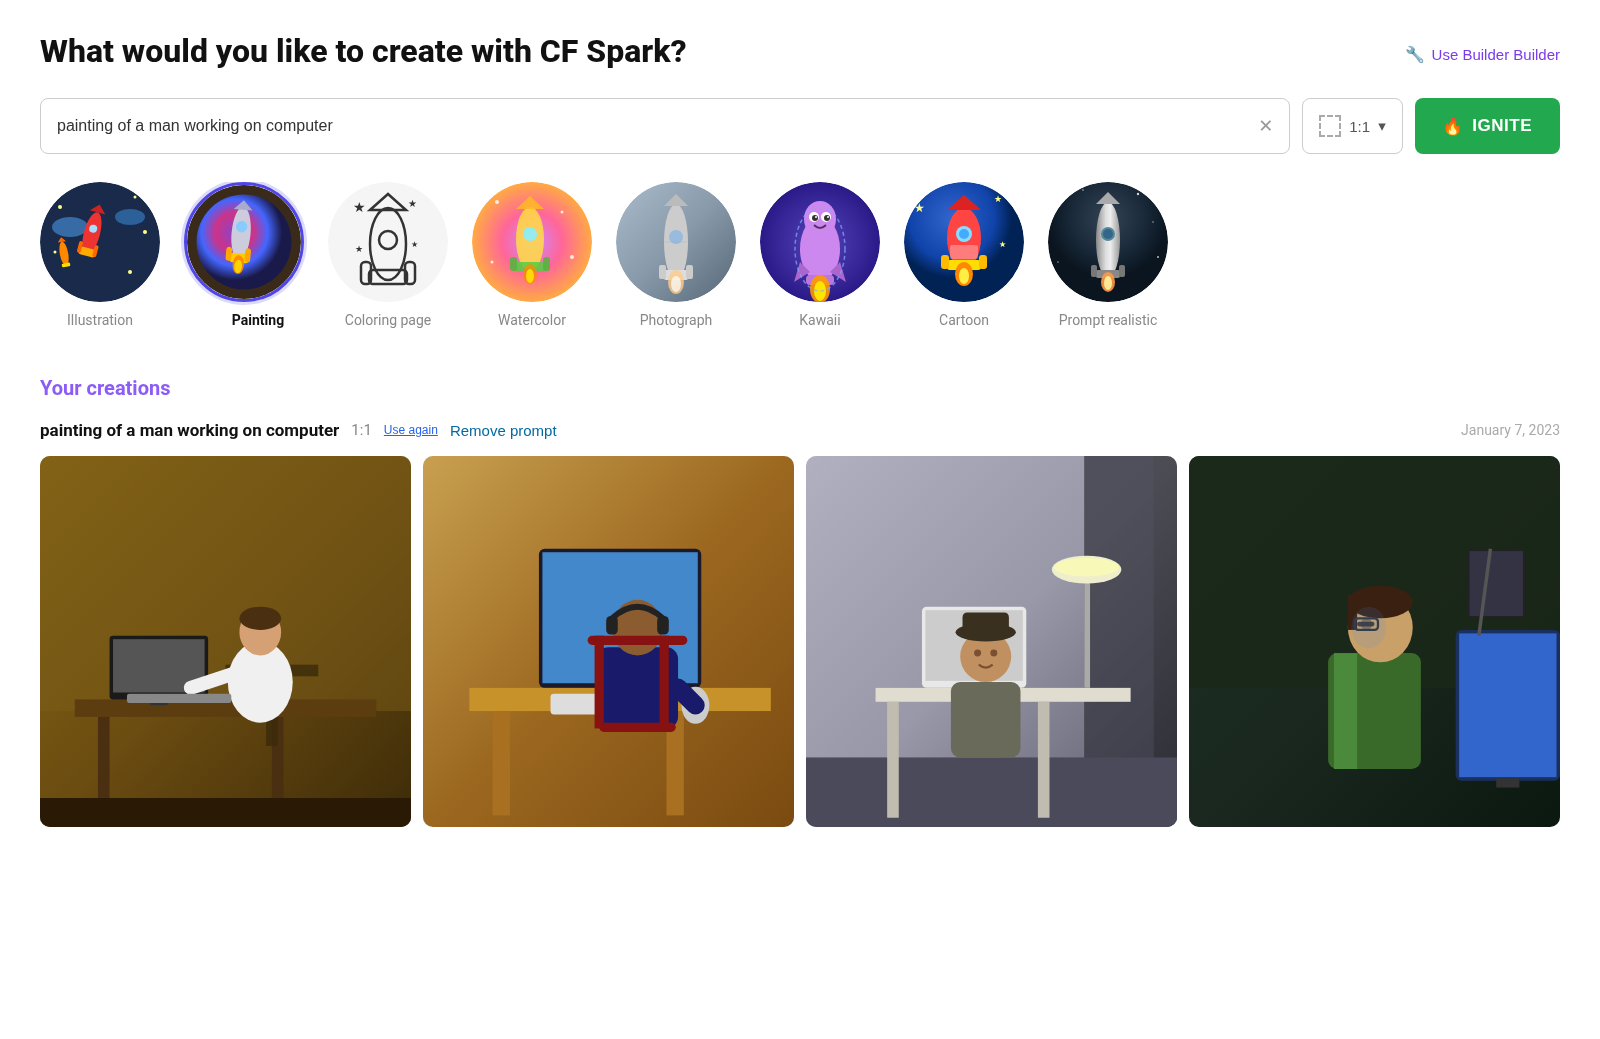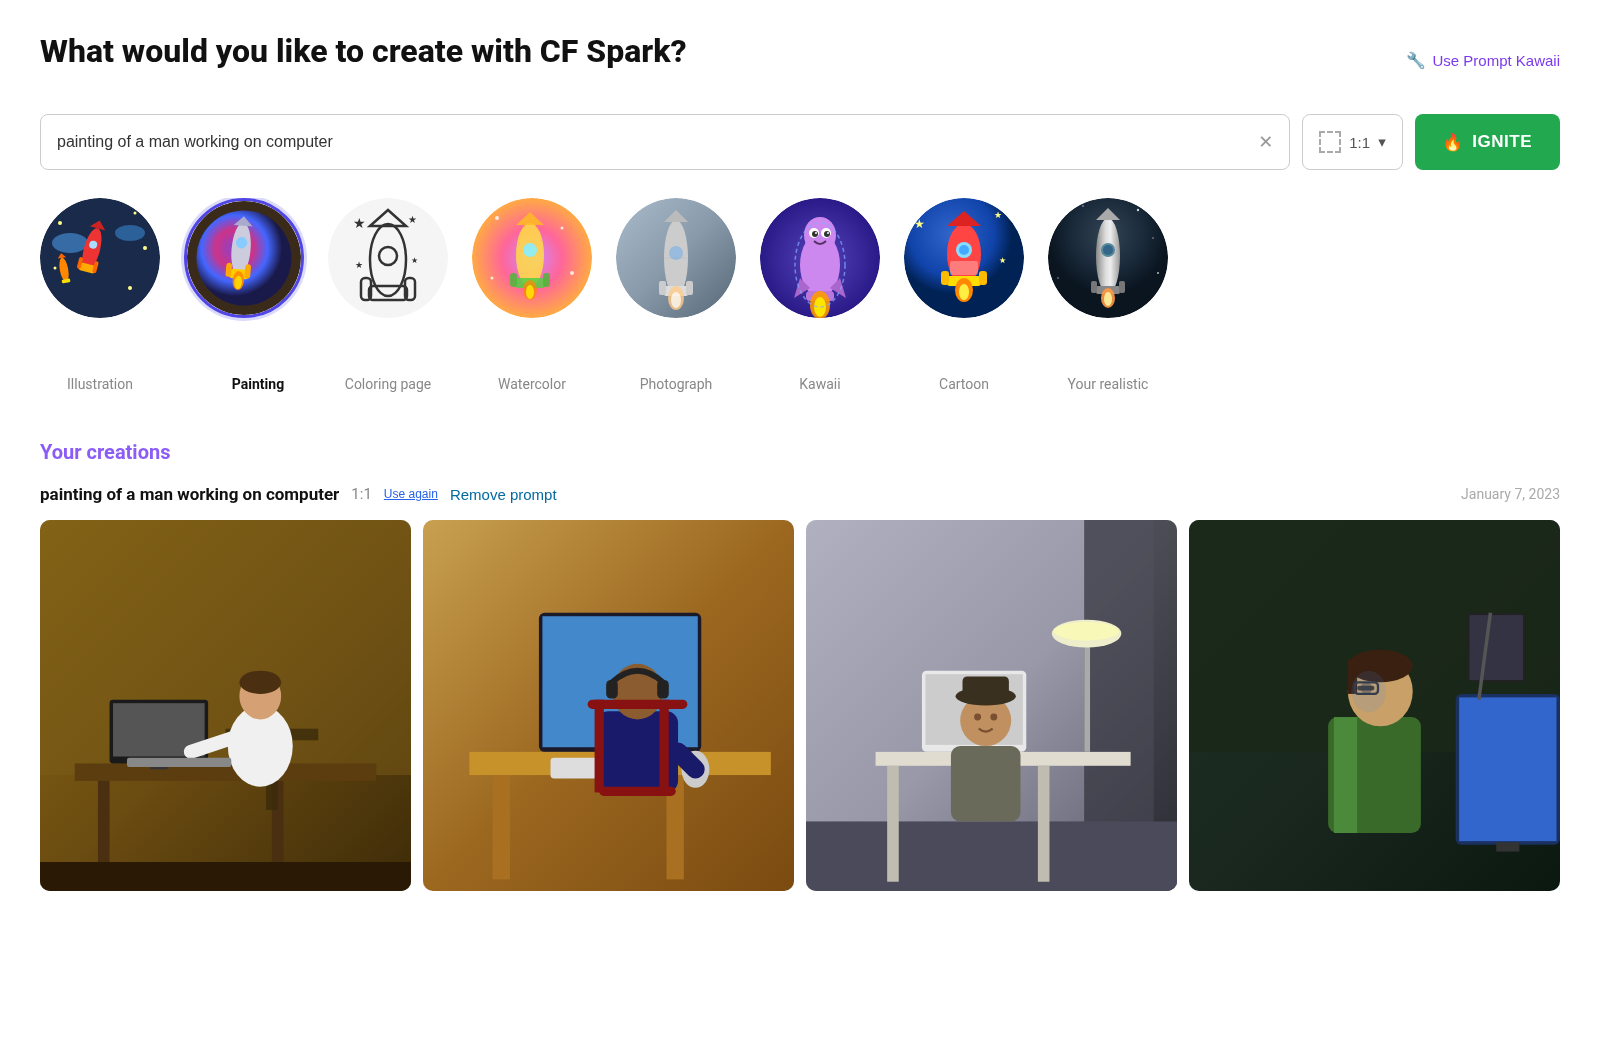--- a/index.html
+++ b/index.html
@@ -8,22 +8,22 @@
       background: #ffffff;
       color: #1a1a1a;
       padding: 32px 40px;
       max-width: 1600px;
     }
 
     
     .header {
       display: flex;
       justify-content: space-between;
-      align-items: flex-end;
-      margin-bottom: 44px;
+      align-items: center;
+      margin-bottom: 28px;
     }
     .header-title {
       font-size: 32px;
       font-weight: 800;
       color: #111;
       max-width: 700px;
       line-height: 1.2;
     }
     .prompt-builder-btn {
       display: flex;
@@ -137,21 +137,20 @@
       position: relative;
     }
     .style-circle.selected {
       border: 3px solid #4f46e5;
       box-shadow: 0 0 0 3px rgba(79,70,229,0.2);
     }
     .style-label {
       font-size: 14px;
       color: #888;
       font-weight: 400;
-      margin-top: 48px;
     }
     .style-label.selected {
       font-weight: 700;
       color: #111;
       padding-left: 28px;
     }
 
     
     .style-circle svg {
       width: 100%;
@@ -231,21 +230,21 @@
       left: 0;
     }
   </style>
 </head>
 <body>
 
 <div class="header">
   <h1 class="header-title">What would you like to create with CF Spark?</h1>
   <button class="prompt-builder-btn">
     <span class="wrench-icon">🔧</span>
-    <span>Use Prompt Kawaii</span>
+    <span>Use Builder Builder</span>
   </button>
 </div>
 
 <div class="search-row">
   <div class="search-box">
     <input type="text" class="search-input" value="painting of a man working on computer" style="">
     <button class="search-clear">✕</button>
   </div>
   <button class="aspect-ratio-btn">
     <span class="aspect-ratio-icon"></span>
@@ -518,21 +517,21 @@
           <rect x="-1" y="75" width="6" height="12" rx="2" fill="#777"></rect>
           <rect x="27" y="75" width="6" height="12" rx="2" fill="#777"></rect>
           <circle cx="16" cy="44" r="7" fill="#558899"></circle>
           <circle cx="16" cy="44" r="5" fill="#336688"></circle>
 
           <ellipse cx="16" cy="92" rx="7" ry="10" fill="#ff9944" opacity="0.9"></ellipse>
           <ellipse cx="16" cy="93" rx="4" ry="7" fill="#ffffaa" opacity="0.8"></ellipse>
         </g>
       </svg>
     </div>
-    <span class="style-label">Your realistic</span>
+    <span class="style-label">Prompt realistic</span>
   </div>
 
 </div>
 
 <div class="creations-section">
   <div class="creations-title">Your creations</div>
 
   <div class="prompt-row">
     <span class="prompt-text">painting of a man working on computer</span>
     <span class="prompt-ratio">1:1</span>

